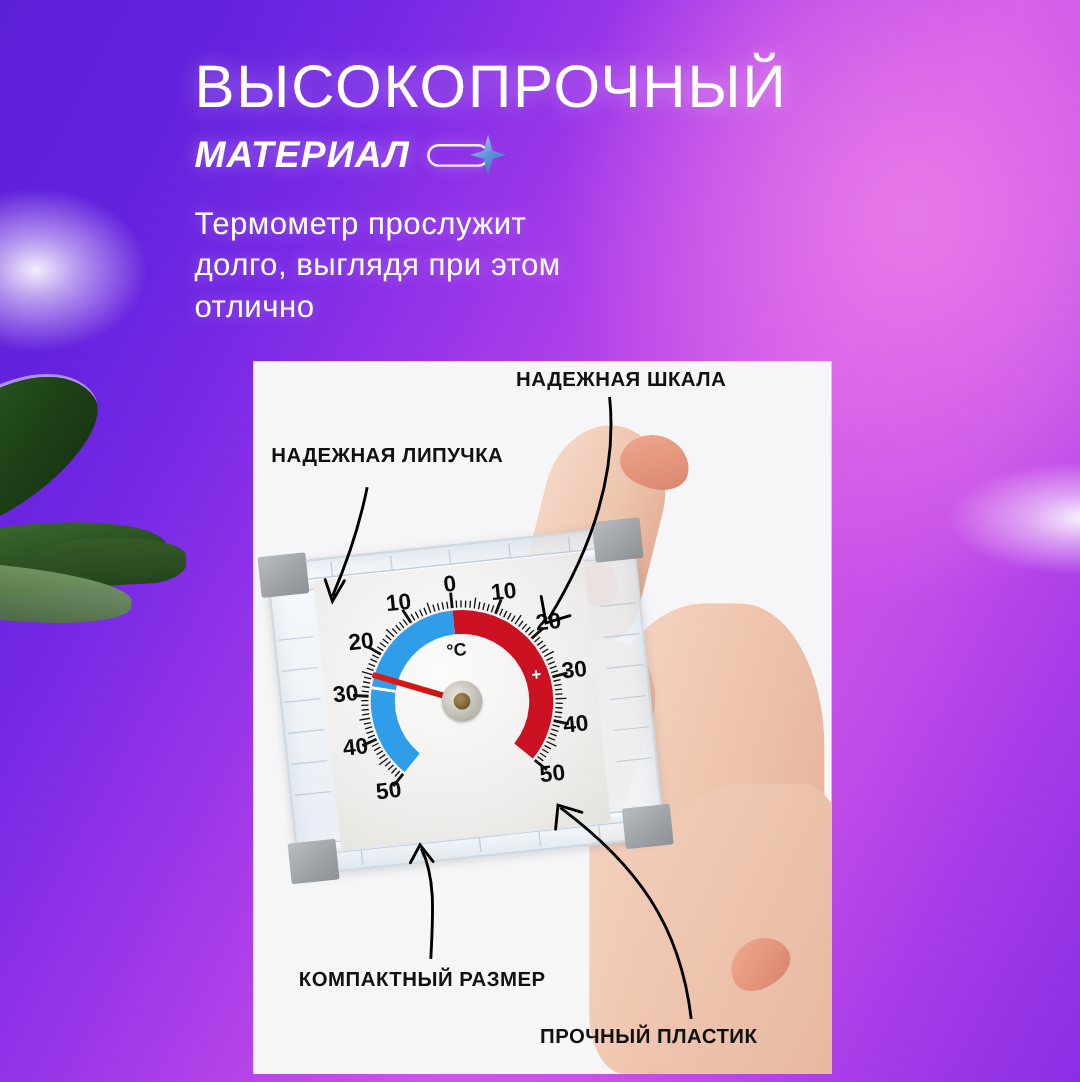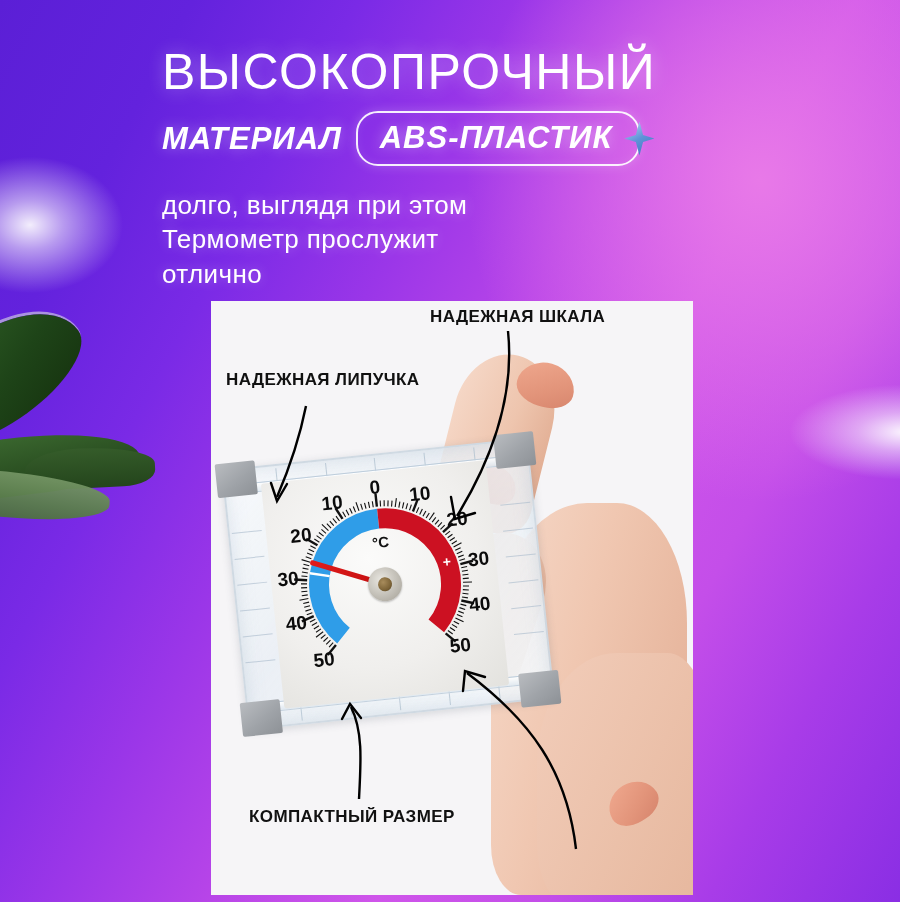--- a/index.html
+++ b/index.html
@@ -247,29 +247,28 @@
     <div class="leaf leaf-b"></div>
     <div class="leaf leaf-d"></div>
     <div class="leaf leaf-c"></div>
   </div>
 
   <div class="headline">
     <div class="h-main">ВЫСОКОПРОЧНЫЙ</div>
     <div class="h-row2">
       <div class="h-sub">МАТЕРИАЛ</div>
       <div class="badge">
-        <span>ABS-ПЛАСТИК</span>
         <span class="sparkle">
             <i></i>
           </span>
       </div>
     </div>
     <div class="h-desc">
+      <div>Термометр прослужит</div>
       <div>долго, выглядя при этом</div>
-      <div>Термометр прослужит</div>
       <div>отлично</div>
     </div>
   </div>
 
   <div class="photo">
 
     <div class="hand">
       <div class="sk palm"></div>
       <div class="sk palm2"></div>
       <div class="fing f-index"></div>
@@ -456,14 +455,15 @@
       <path d="M240,196 L244,218 L264,212" stroke="#000" stroke-width="2.4" fill="none" stroke-linecap="round"></path>
       <path d="M148,498 C150,460 152,430 140,406" stroke="#000" stroke-width="2.4" fill="none"></path>
       <path d="M131,418 L139,403 L150,417" stroke="#000" stroke-width="2.4" fill="none" stroke-linecap="round"></path>
       <path d="M365,548 C356,470 320,420 256,372" stroke="#000" stroke-width="2.4" fill="none"></path>
       <path d="M252,390 L254,370 L274,376" stroke="#000" stroke-width="2.4" fill="none" stroke-linecap="round"></path>
     </svg>
 
     <div class="ann ann-scale">НАДЕЖНАЯ ШКАЛА</div>
     <div class="ann ann-velcro">НАДЕЖНАЯ ЛИПУЧКА</div>
     <div class="ann ann-size">КОМПАКТНЫЙ РАЗМЕР</div>
+    <div class="ann ann-plast">ПРОЧНЫЙ ПЛАСТИК</div>
   </div>
 </div>
 
 </body></html>

